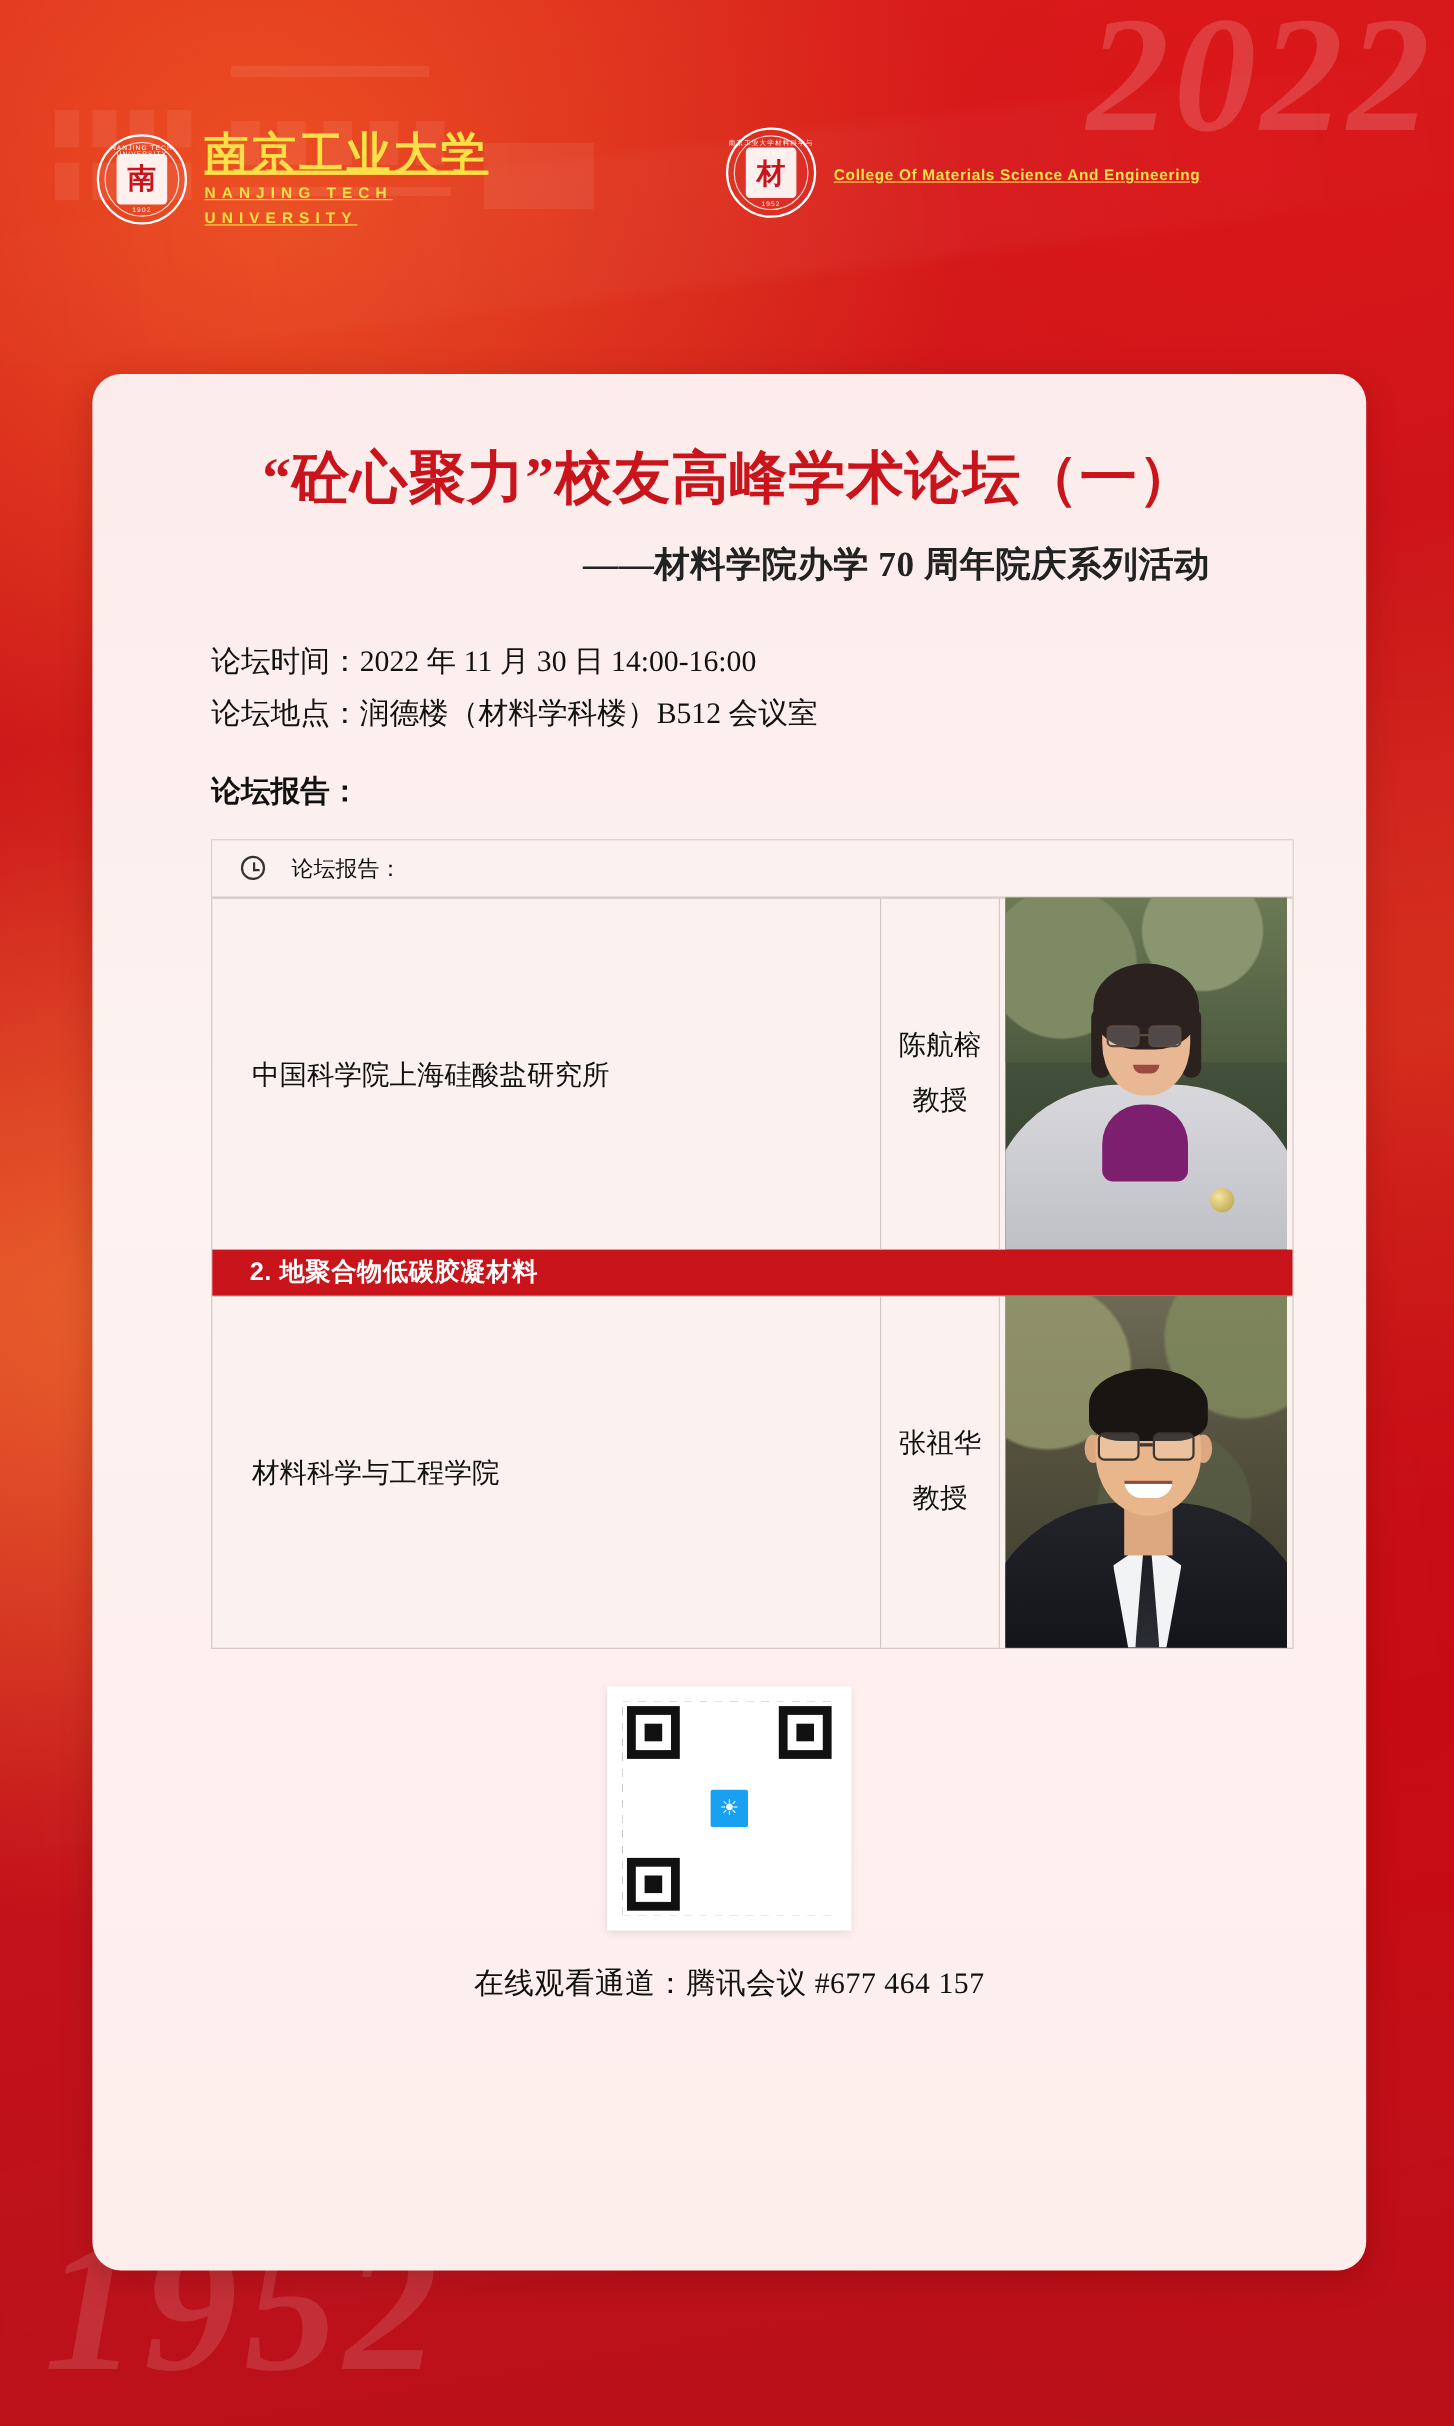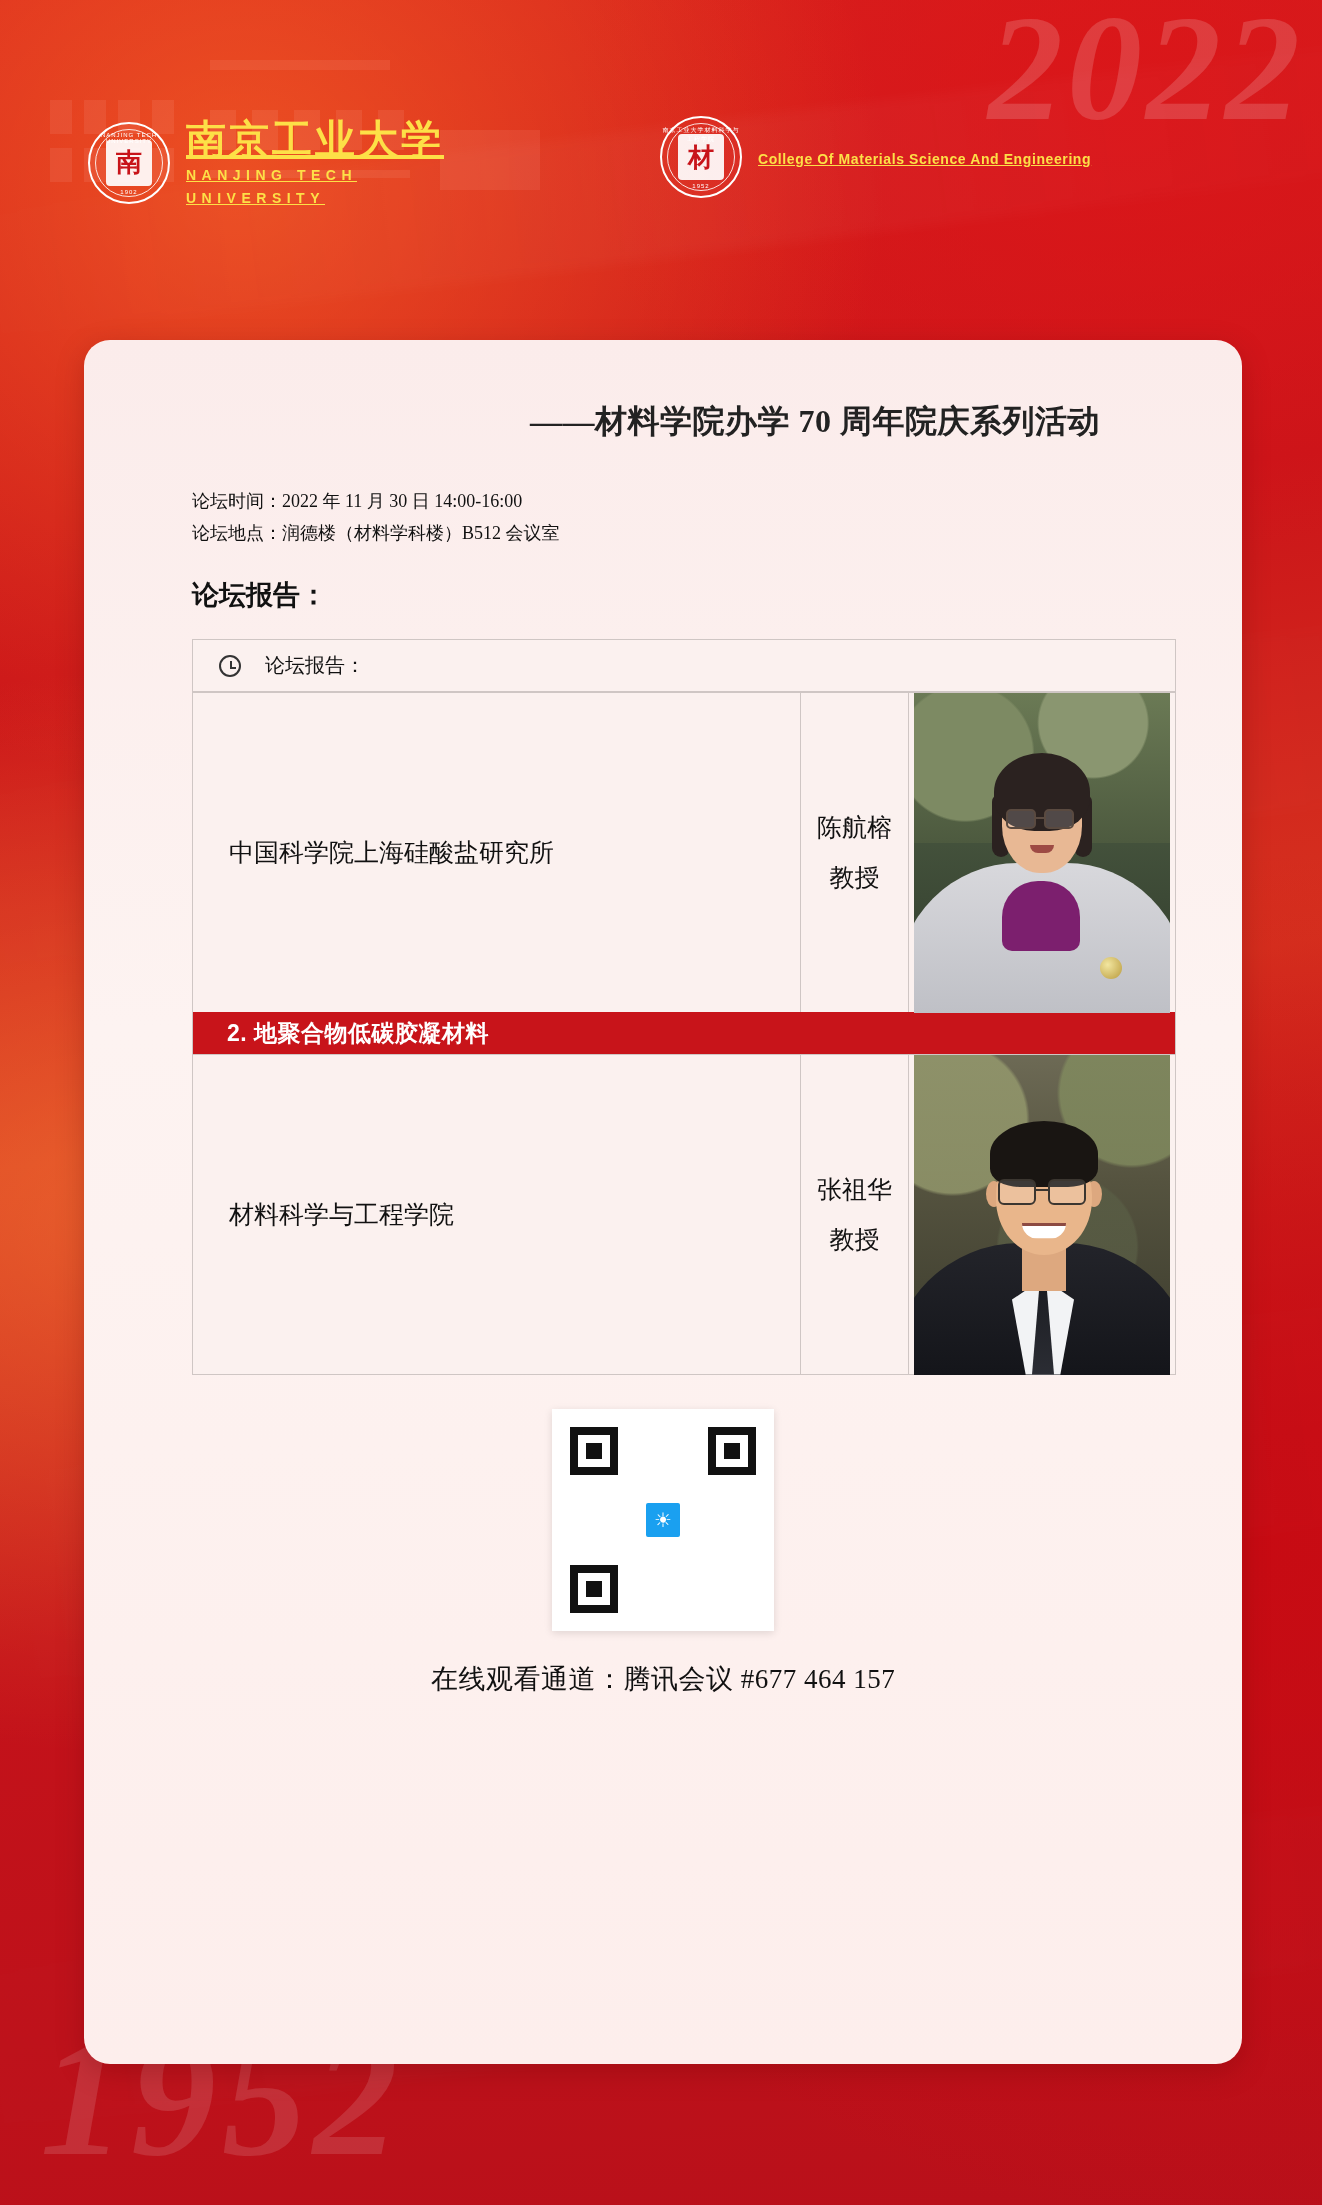--- a/index.html
+++ b/index.html
@@ -181,21 +181,21 @@
     margin-top: 22px;
     padding-right: 86px;
     letter-spacing: 0.5px;
   }
 
   .info-block {
     margin-top: 42px;
     padding-left: 52px;
     font-family: "Liberation Serif", serif;
     color: #111;
-    font-size: 18px;
+    font-size: 27px;
     line-height: 1.75;
   }
   .agenda-label {
     margin-top: 28px;
     padding-left: 52px;
     font-family: "Liberation Serif", serif;
     font-weight: bold;
     color: #111;
     font-size: 27px;
   }
@@ -471,20 +471,21 @@
     </div>
     <div class="logo-text">
       <div class="logo-en thin">College Of Materials Science And Engineering</div>
     </div>
   </div>
 
 </div>
 
 <div class="card">
 
+  <div class="title-main">“砼心聚力”校友高峰学术论坛（一）</div>
   <div class="title-sub">——材料学院办学 70 周年院庆系列活动</div>
 
   <div class="info-block">
     <div>论坛时间：2022 年 11 月 30 日 14:00-16:00</div>
     <div>论坛地点：润德楼（材料学科楼）B512 会议室</div>
   </div>
 
   <div class="agenda-label">论坛报告：</div>
 
   <div class="agenda">

